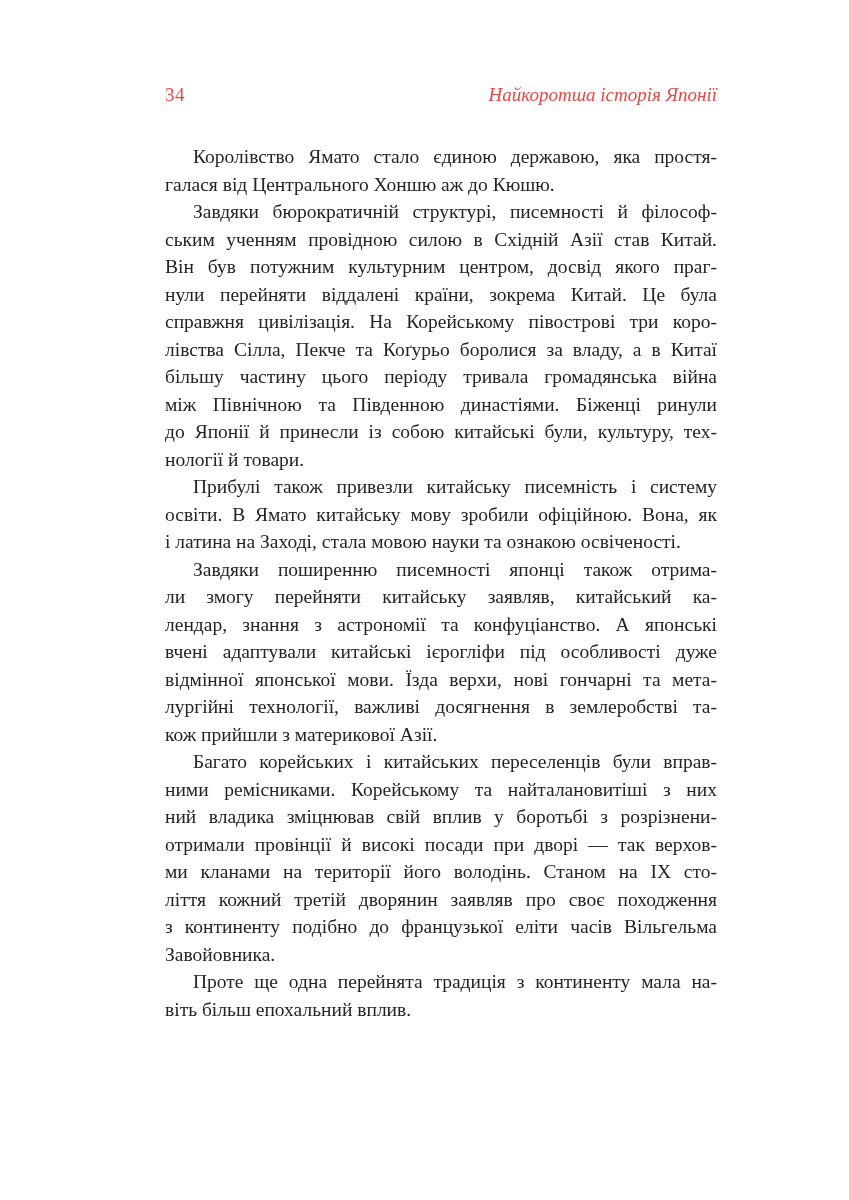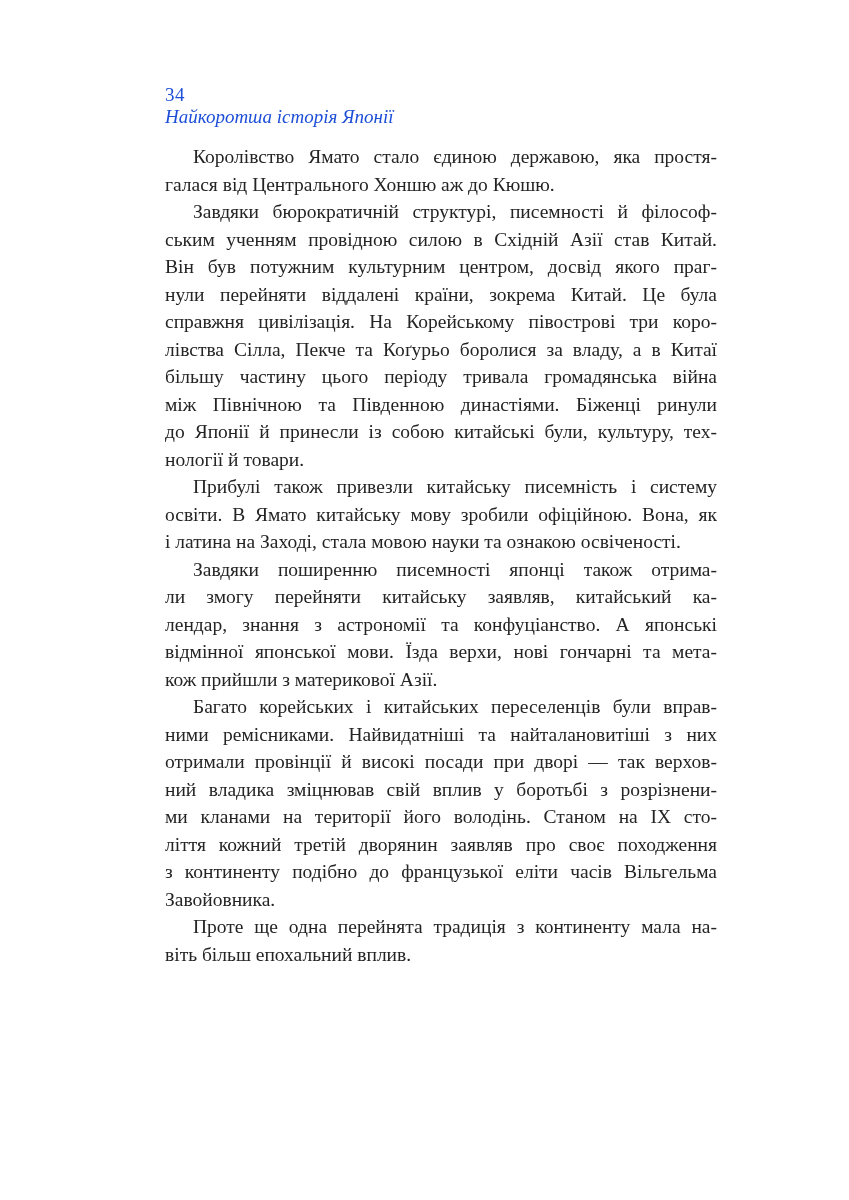--- a/index.html
+++ b/index.html
@@ -55,21 +55,21 @@
     text-align-last: left;
   }
   .line.first {
     text-indent: 28px;
   }
 </style>
 </head>
 <body>
 
 <div class="page" style="background: rgb(255, 255, 255);">
-  <div class="page-header" style="color: #1d4ed8; flex-direction: column;">
+  <div class="page-header" style="color: #ef4444;">
     <span class="page-number">34</span>
     <span class="running-title">Найкоротша історія Японії</span>
   </div>
   <div class="page-body" style="color: rgb(36, 36, 36); margin-top: 16px;">
       <div class="paragraph">
         <div class="line first">Королівство Ямато стало єдиною державою, яка простя-</div>
         <div class="line last">галася від Центрального Хоншю аж до Кюшю.</div>
       </div>
       <div class="paragraph">
         <div class="line first">Завдяки бюрократичній структурі, писемності й філософ-</div>
@@ -85,28 +85,30 @@
       </div>
       <div class="paragraph">
         <div class="line first">Прибулі також привезли китайську писемність і систему</div>
         <div class="line">освіти. В Ямато китайську мову зробили офіційною. Вона, як</div>
         <div class="line last">і латина на Заході, стала мовою науки та ознакою освіченості.</div>
       </div>
       <div class="paragraph">
         <div class="line first">Завдяки поширенню писемності японці також отрима-</div>
         <div class="line">ли змогу перейняти китайську заявляв, китайський ка-</div>
         <div class="line">лендар, знання з астрономії та конфуціанство. А японські</div>
+        <div class="line">вчені адаптували китайські ієрогліфи під особливості дуже</div>
         <div class="line">відмінної японської мови. Їзда верхи, нові гончарні та мета-</div>
+        <div class="line">лургійні технології, важливі досягнення в землеробстві та-</div>
         <div class="line last">кож прийшли з материкової Азії.</div>
       </div>
       <div class="paragraph">
         <div class="line first">Багато корейських і китайських переселенців були вправ-</div>
-        <div class="line">ними ремісниками. Найвидатніші та найталановитіші з них</div>
+        <div class="line">ними ремісниками. Корейському та найталановитіші з них</div>
+        <div class="line">ний владика зміцнював свій вплив у боротьбі з розрізнени-</div>
         <div class="line">отримали провінції й високі посади при дворі — так верхов-</div>
-        <div class="line">ний владика зміцнював свій вплив у боротьбі з розрізнени-</div>
         <div class="line">ми кланами на території його володінь. Станом на IX сто-</div>
         <div class="line">ліття кожний третій дворянин заявляв про своє походження</div>
         <div class="line">з континенту подібно до французької еліти часів Вільгельма</div>
         <div class="line last">Завойовника.</div>
       </div>
       <div class="paragraph">
         <div class="line first">Проте ще одна перейнята традиція з континенту мала на-</div>
         <div class="line last">віть більш епохальний вплив.</div>
       </div>
     </div>

